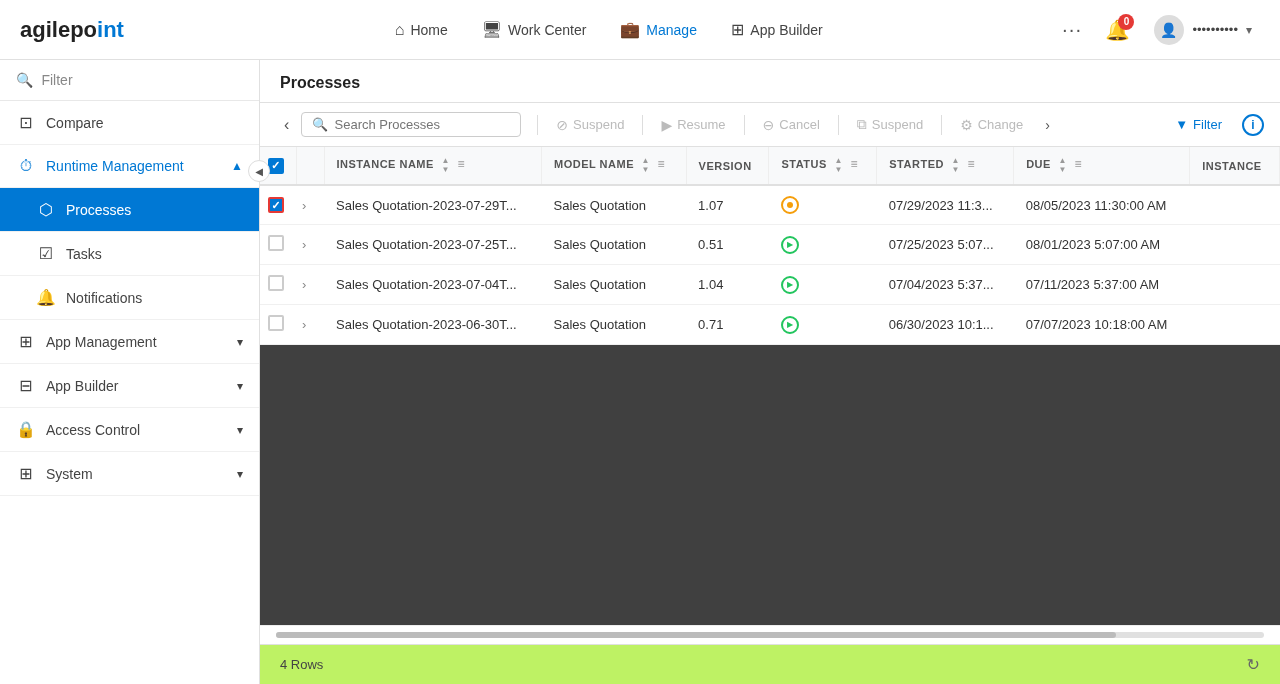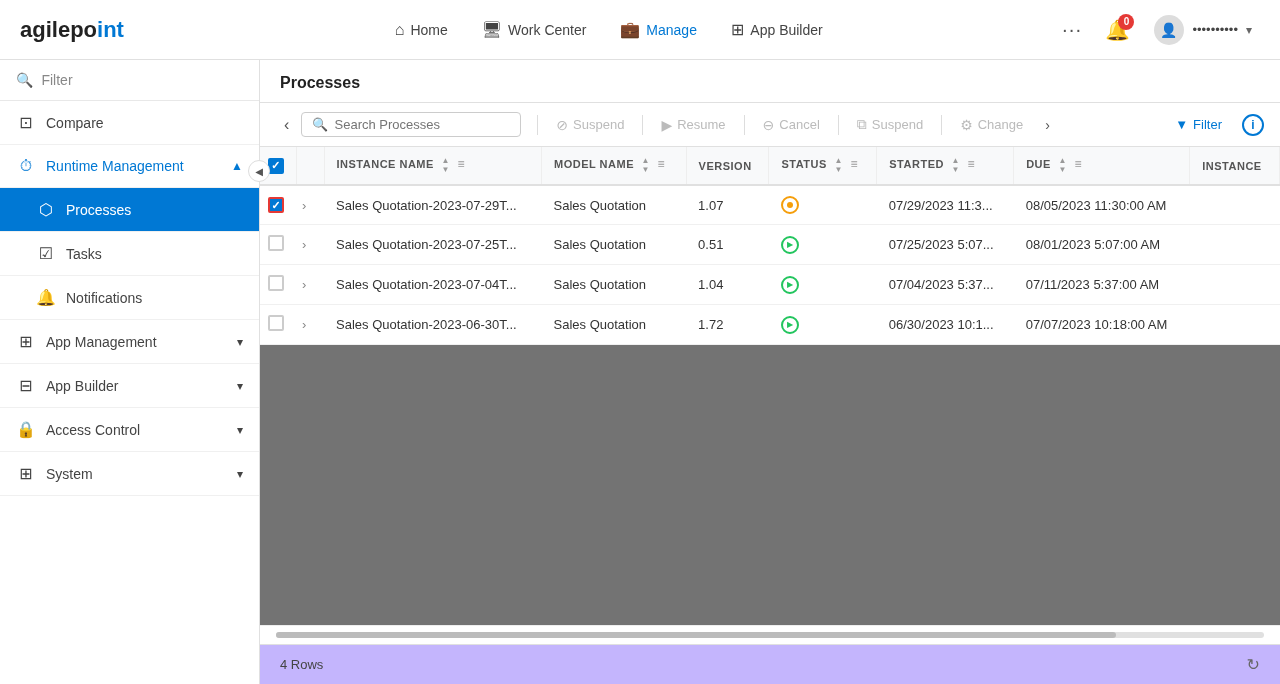--- a/index.html
+++ b/index.html
@@ -316,21 +316,21 @@
       font-weight: bold;
       cursor: pointer;
       margin-left: 6px;
     }
 
     
     .table-container {
       flex: 1;
       overflow-y: auto;
       overflow-x: auto;
-      background: #737373;
+      background: #404040;
     }
     table {
       width: 100%;
       border-collapse: collapse;
       min-width: 900px;
     }
     thead tr {
       background: #f8f9fa;
       border-bottom: 2px solid #e0e0e0;
     }
@@ -424,21 +424,21 @@
       justify-content: center;
     }
     .status-icon-green::after {
       content: '▶';
       font-size: 8px;
       color: #22c55e;
     }
 
     
     .bottom-bar {
-      background: #c4b5fd;
+      background: #bef264;
       border-top: 1px solid #e0e0e0;
       padding: 10px 20px;
       display: flex;
       align-items: center;
       justify-content: space-between;
     }
     .row-count { font-size: 13px; color: #444; }
     .refresh-btn { font-size: 16px; color: #666; cursor: pointer; }
 
     
@@ -697,21 +697,21 @@
               <td><div class="status-icon-green"></div></td>
               <td>07/04/2023 5:37...</td>
               <td>07/11/2023 5:37:00 AM</td>
               <td></td>
             </tr>
             <tr>
               <td class="checkbox-cell"><div class="checkbox"></div></td>
               <td class="expand-cell">›</td>
               <td>Sales Quotation-2023-06-30T...</td>
               <td>Sales Quotation</td>
-              <td>1.72</td>
+              <td>0.71</td>
               <td><div class="status-icon-green"></div></td>
               <td>06/30/2023 10:1...</td>
               <td>07/07/2023 10:18:00 AM</td>
               <td></td>
             </tr>
           </tbody>
       </table>
     </div>
 
     <div class="scrollbar-container">

